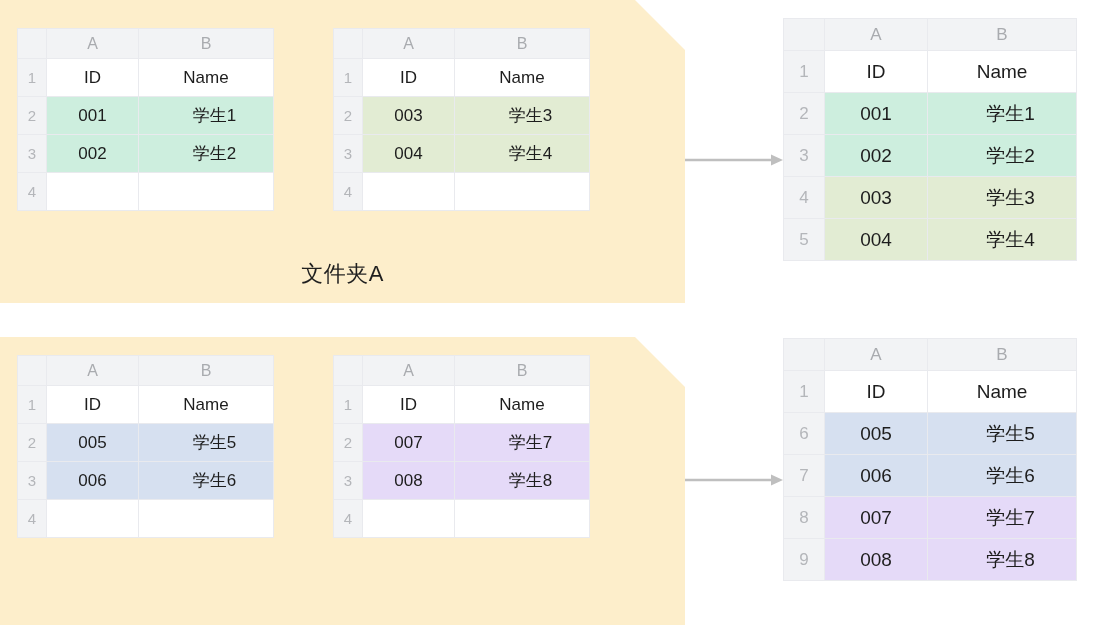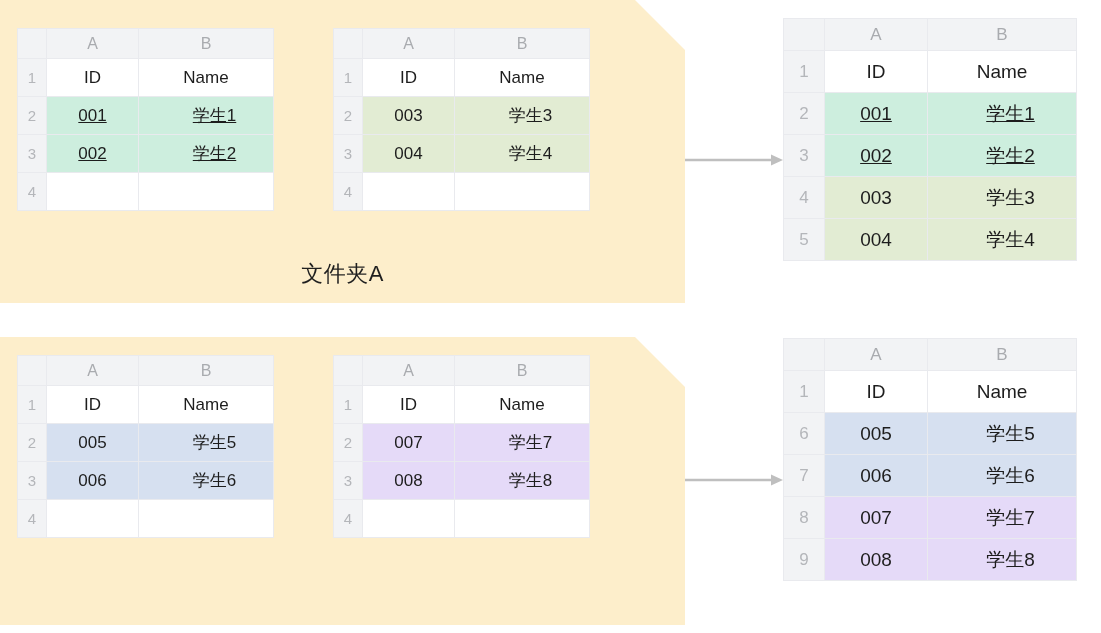--- a/index.html
+++ b/index.html
@@ -96,21 +96,21 @@
   .sheet.large tr { height: 42px; }
   .sheet.large tr.headrow { height: 32px; }
   .sheet.large col.c-num  { width: 41px; }
   .sheet.large col.c-a    { width: 103px; }
   .sheet.large col.c-b    { width: 149px; }
   .sheet.large .cell { font-size: 19px; }
   .sheet.large .rownum { font-size: 17px; }
   .sheet.large .colhead { font-size: 17px; }
 
   
-  .fill-mint     { background: #cdeede !important; text-decoration: underline; }
+  .fill-mint     { background: #cdeede !important; }
   .fill-palegreen{ background: #e2ecd3 !important; }
   .fill-blue     { background: #d6e0f0 !important; }
   .fill-lavender { background: #e5daf8 !important; }
 
   
   .arrow {
     position: absolute;
     height: 14px;
   }
 </style>

